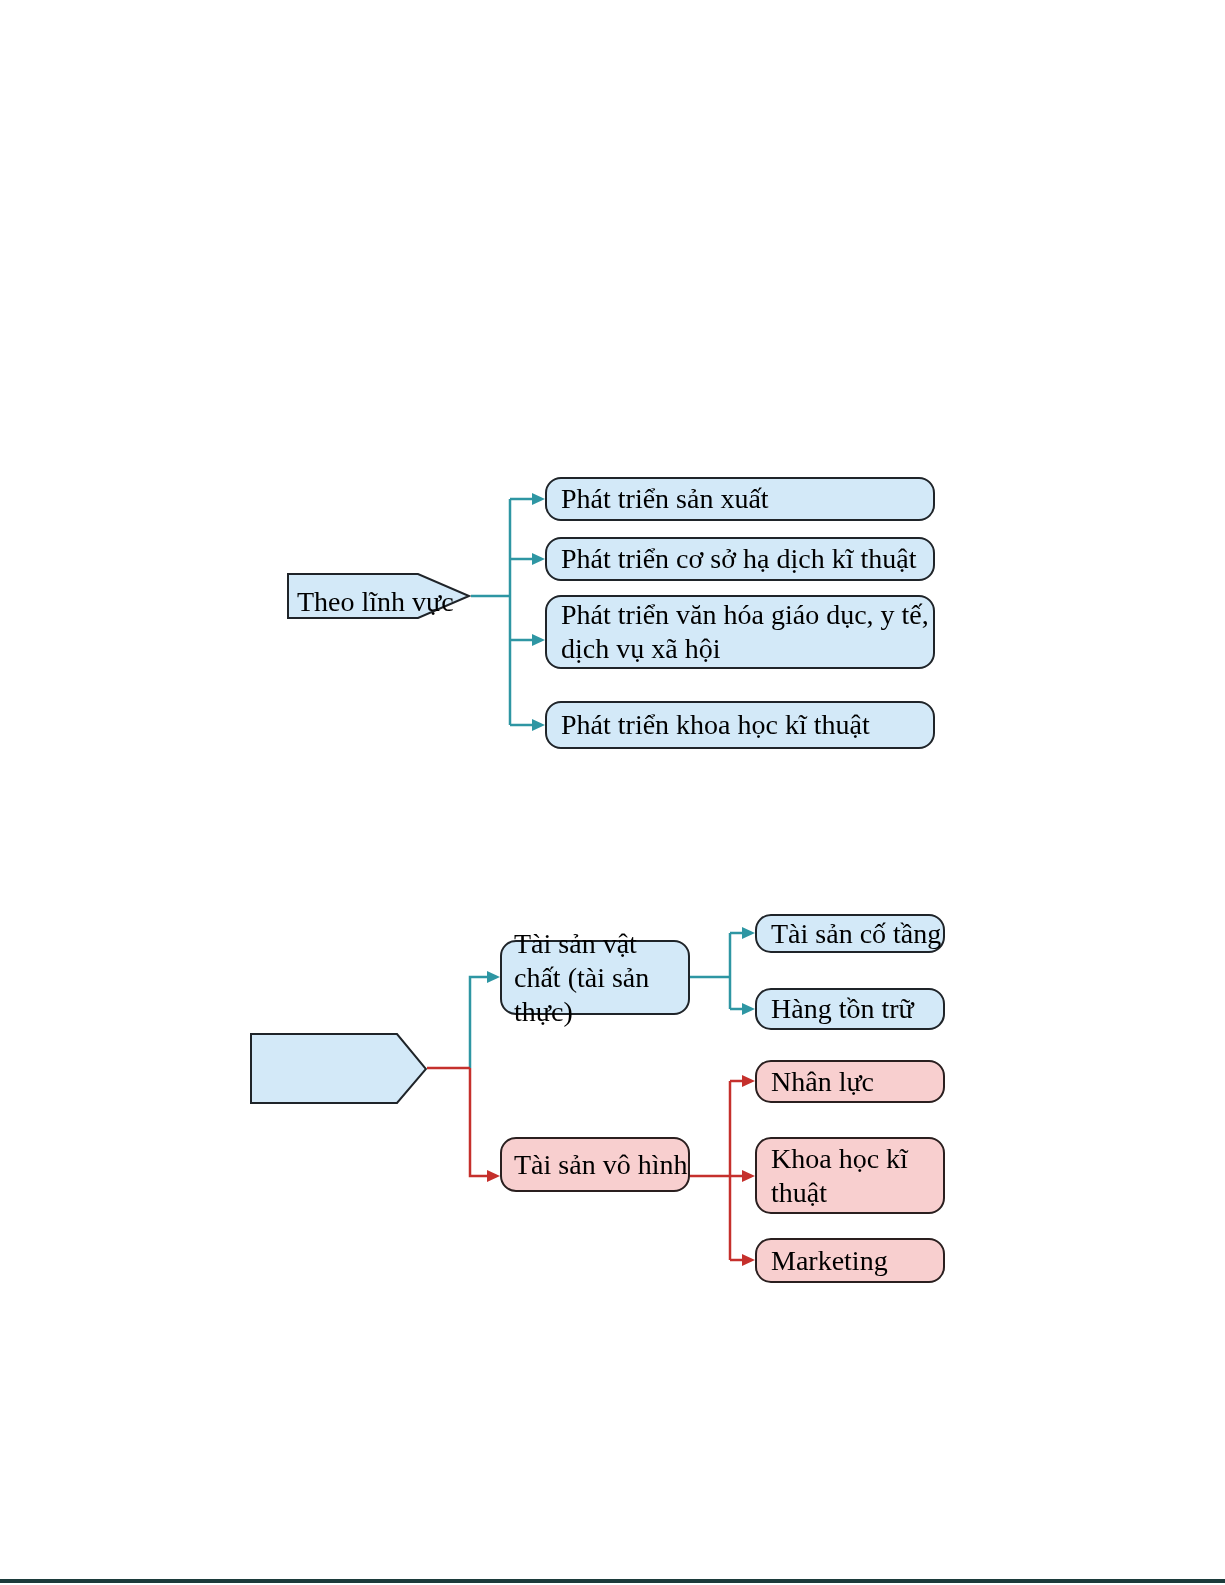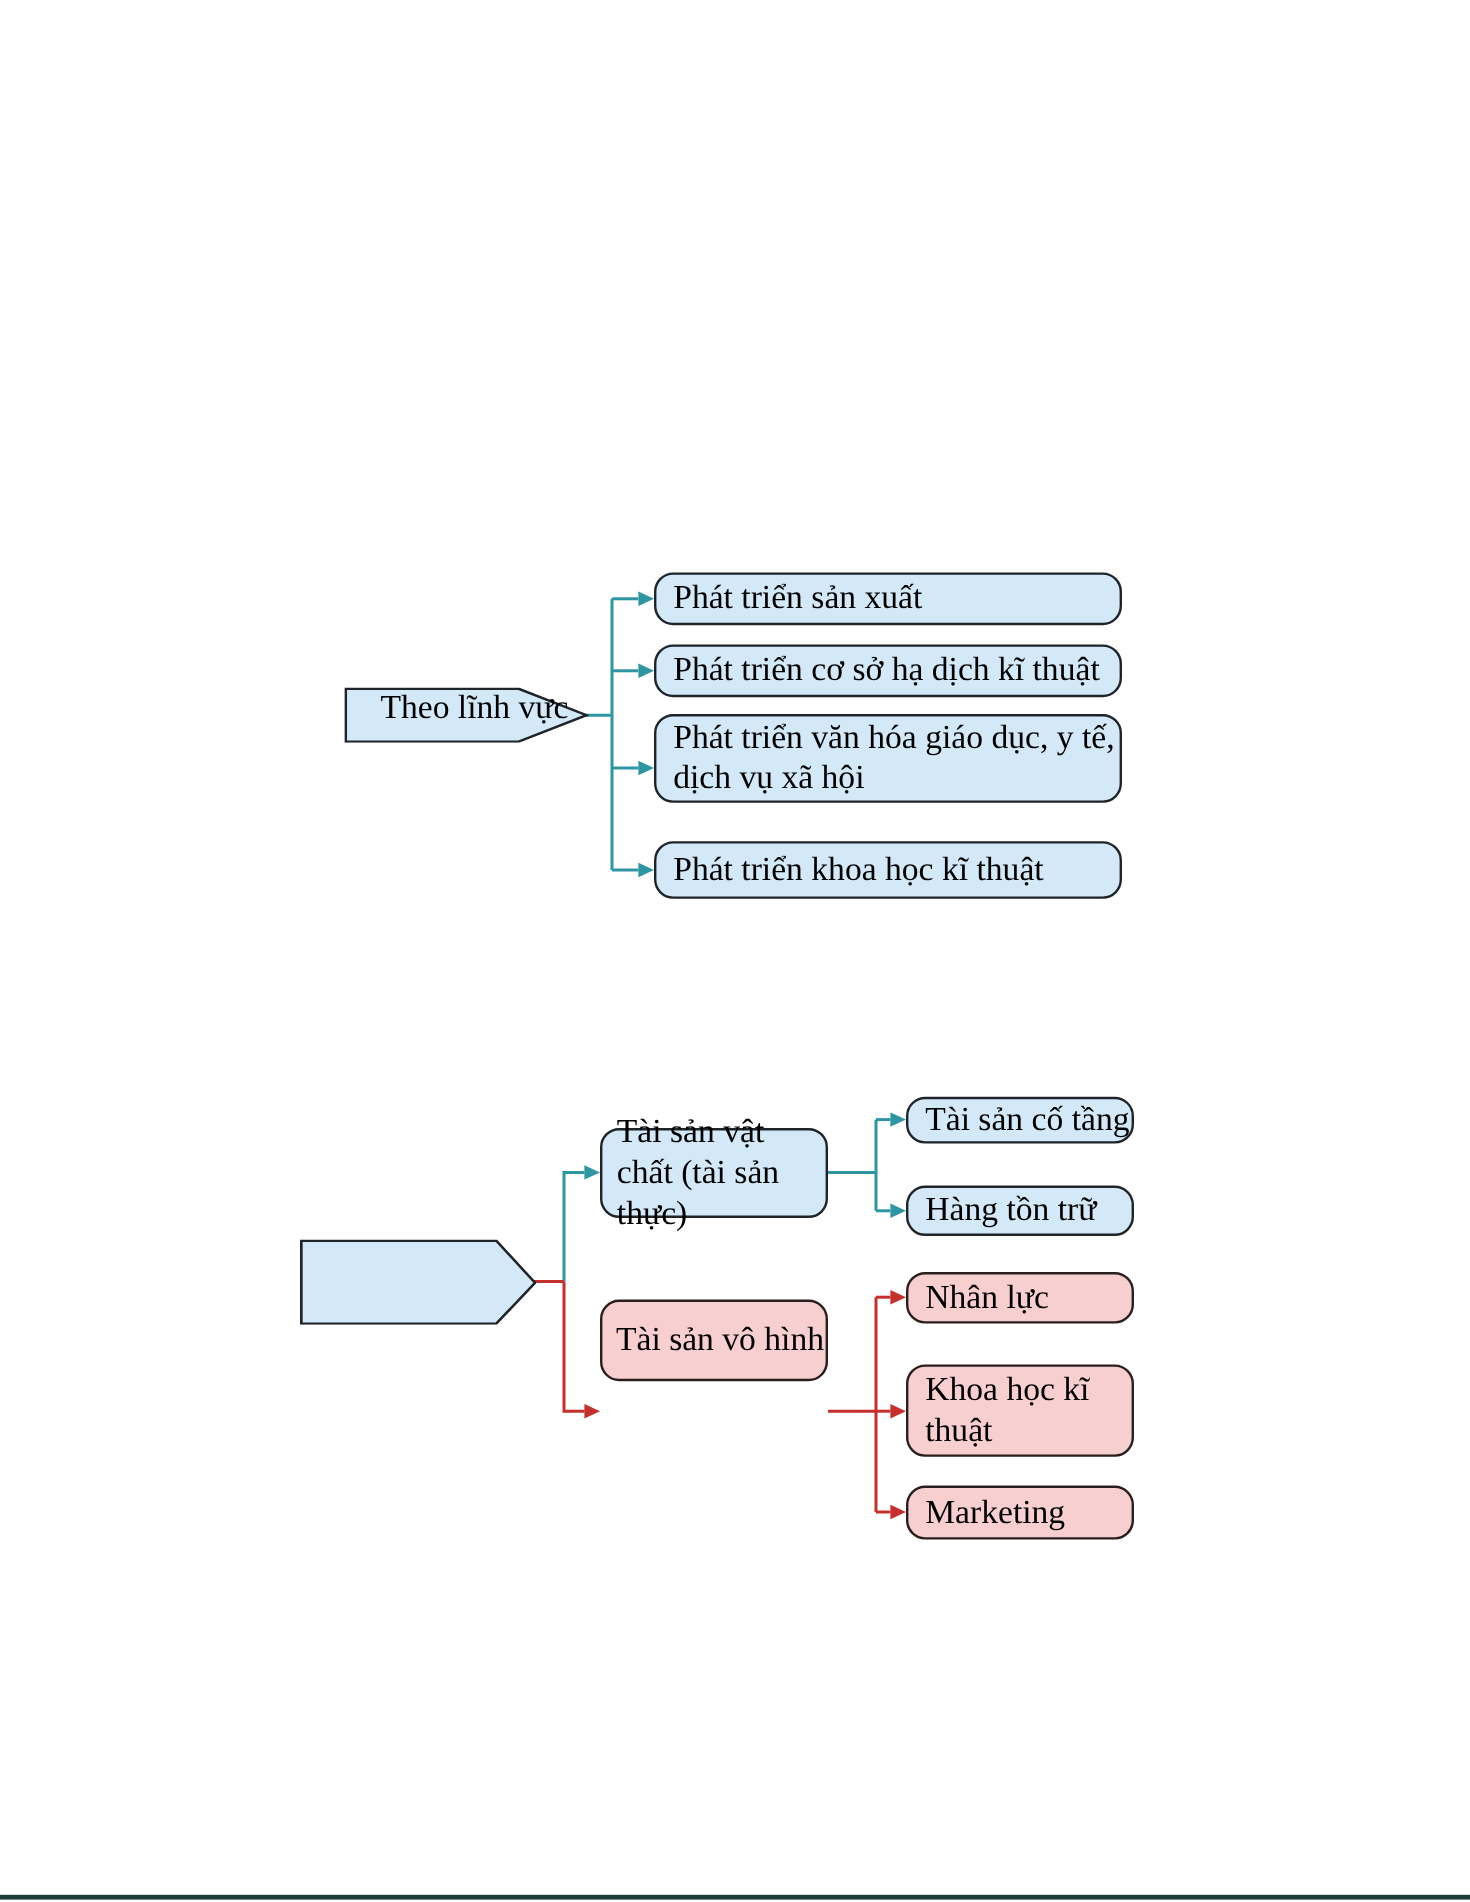--- a/index.html
+++ b/index.html
@@ -20,25 +20,25 @@
     display:flex;align-items:center;
     box-sizing:border-box;
     border:2px solid #1f2429;
     border-radius:16px;
     font-size:28px;line-height:34px;
     padding-left:14px;padding-right:2px;
     background:#d3e9f8;
   }
   .node.blue{background:#d3e9f8;}
   .node.pink{background:#f8cfcf;border-color:#2a1f1f;}
-  .node.biground{border-radius:16px;justify-content:center;}
+  .node.biground{border-radius:16px;}
   .nowrap{white-space:nowrap;}
   .pentagon{
     position:absolute;
-    display:flex;align-items:flex-start;padding-left:20px;
+    display:flex;align-items:flex-end;
   }
   .pentagon svg.shape{
     position:absolute;left:0;top:0;width:100%;height:100%;
   }
   .pentagon .plabel{
     position:relative;
     padding-left:10px;
     font-size:28px;line-height:34px;
   }
   .footer-rule{
@@ -128,21 +128,21 @@
   </div>
 
   <div class="node blue nowrap" style="left:755px;top:914px;width:190px;height:39px">
     <span>Tài sản cố tầng</span>
   </div>
 
   <div class="node blue nowrap" style="left:755px;top:988px;width:190px;height:42px">
     <span>Hàng tồn trữ</span>
   </div>
 
-  <div class="node pink biground nowrap" style="left:500px;top:1083px;width:190px;height:68px;padding-left:12px">
+  <div class="node pink biground nowrap" style="left:500px;top:1137px;width:190px;height:55px;padding-left:12px">
     <span>Tài sản vô hình</span>
   </div>
 
   <div class="node pink nowrap" style="left:755px;top:1060px;width:190px;height:43px">
     <span>Nhân lực</span>
   </div>
 
   <div class="node pink biground" style="left:755px;top:1137px;width:190px;height:77px">
     <span>Khoa học kĩ thuật</span>
   </div>

